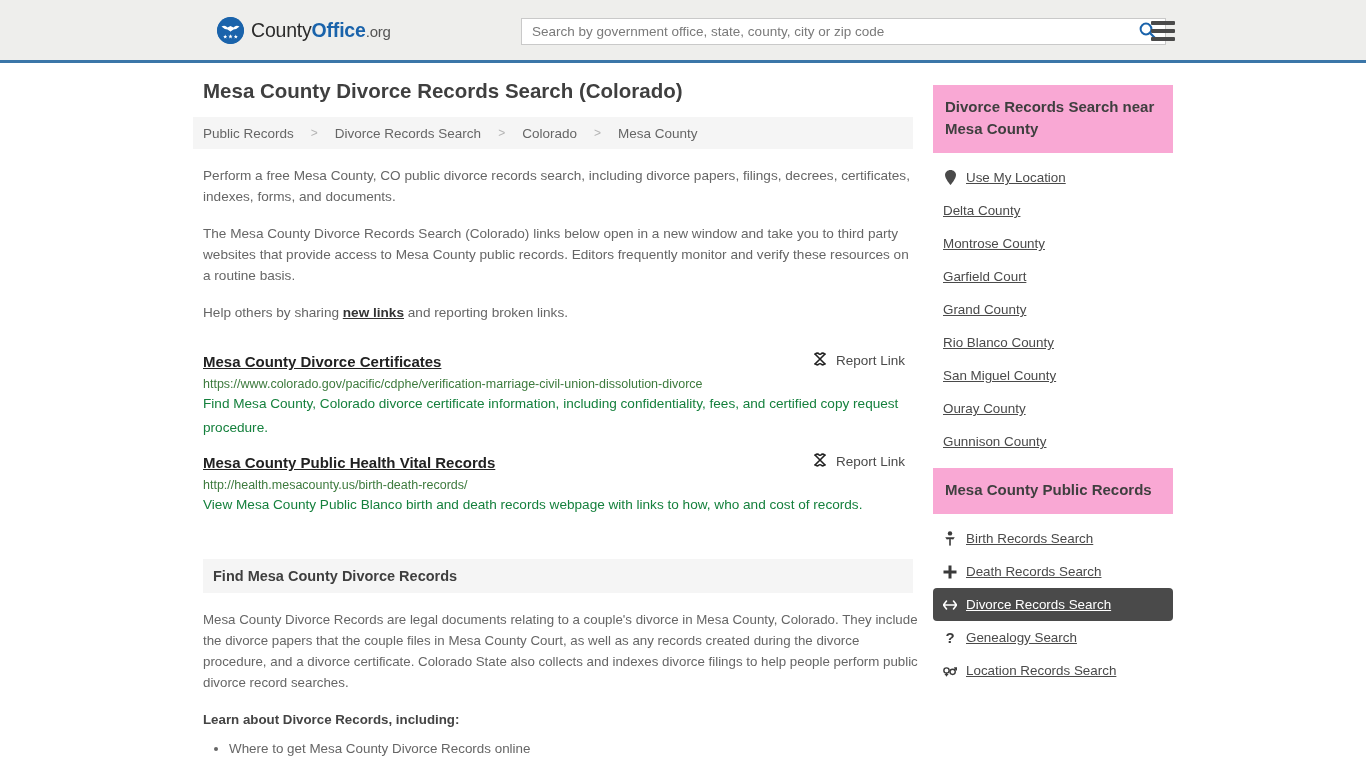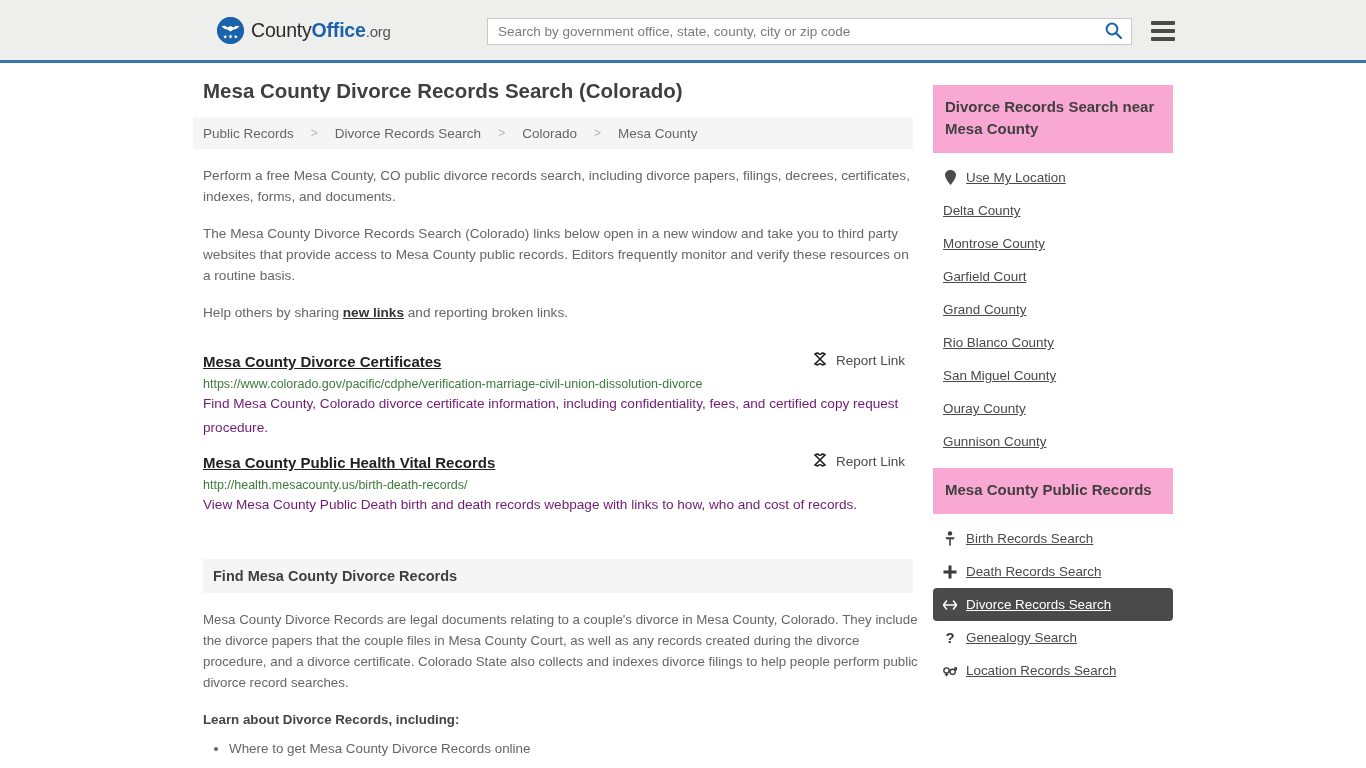--- a/index.html
+++ b/index.html
@@ -44,21 +44,21 @@
     font-size: 19.5px;
     letter-spacing: -0.2px;
     white-space: nowrap;
   }
   .brand-text .w1 { color: #2b2b2b; }
   .brand-text .w2 { color: #1a63ab; font-weight: bold; }
   .brand-text .w3 { color: #555; font-size: 15px; }
 
   .search-wrap {
     position: absolute;
-    left: 487px;
+    left: 521px;
     top: 18px;
     width: 645px;
     height: 27px;
     background: #ffffff;
     border: 1px solid #c9c9c9;
     display: flex;
     align-items: center;
   }
   .search-input {
     flex: 1;
@@ -161,21 +161,21 @@
   .result-url {
     display: block;
     font-size: 12.5px;
     color: #3d7a3d;
     margin-top: 7px;
     text-decoration: none;
   }
   .result-desc {
     font-size: 13.6px;
     line-height: 24px;
-    color: #701a75;
+    color: #15803d;
     margin-top: 1px;
     max-width: 715px;
   }
 
   
   .section-bar {
     background: #f5f5f5;
     height: 34px;
     display: flex; align-items: center;
     padding: 0 10px;
@@ -317,21 +317,21 @@
           <span>
             <svg width="16" height="16" viewBox="0 0 16 16" aria-hidden="true">
               <path d="M3 3 L13 13 M13 3 L3 13" stroke="#222" stroke-width="1.6" stroke-linecap="round" fill="none"></path>
               <path d="M3.2 3.2 a3 3 0 0 1 4.2 0 M12.8 3.2 a3 3 0 0 0 -4.2 0 M3.2 12.8 a3 3 0 0 0 4.2 0 M12.8 12.8 a3 3 0 0 1 -4.2 0" stroke="#222" stroke-width="1.6" fill="none" stroke-linecap="round"></path>
             </svg>
           </span>
           <span>Report Link</span>
         </span>
       </div>
       <a href="#" class="result-url">http://health.mesacounty.us/birth-death-records/</a>
-      <div class="result-desc">View Mesa County Public Death birth and death records webpage with links to how, who and cost of records.</div>
+      <div class="result-desc">View Mesa County Public Blanco birth and death records webpage with links to how, who and cost of records.</div>
     </div>
 
     <div class="section-bar">
       <h2>Find Mesa County Divorce Records</h2>
     </div>
     <div class="section-body">
       <p>Mesa County Divorce Records are legal documents relating to a couple's divorce in Mesa County, Colorado. They include the divorce papers that the couple files in Mesa County Court, as well as any records created during the divorce procedure, and a divorce certificate. Colorado State also collects and indexes divorce filings to help people perform public divorce record searches.</p>
       <p class="bold">Learn about Divorce Records, including:</p>
       <ul>
         <li>Where to get Mesa County Divorce Records online</li>

